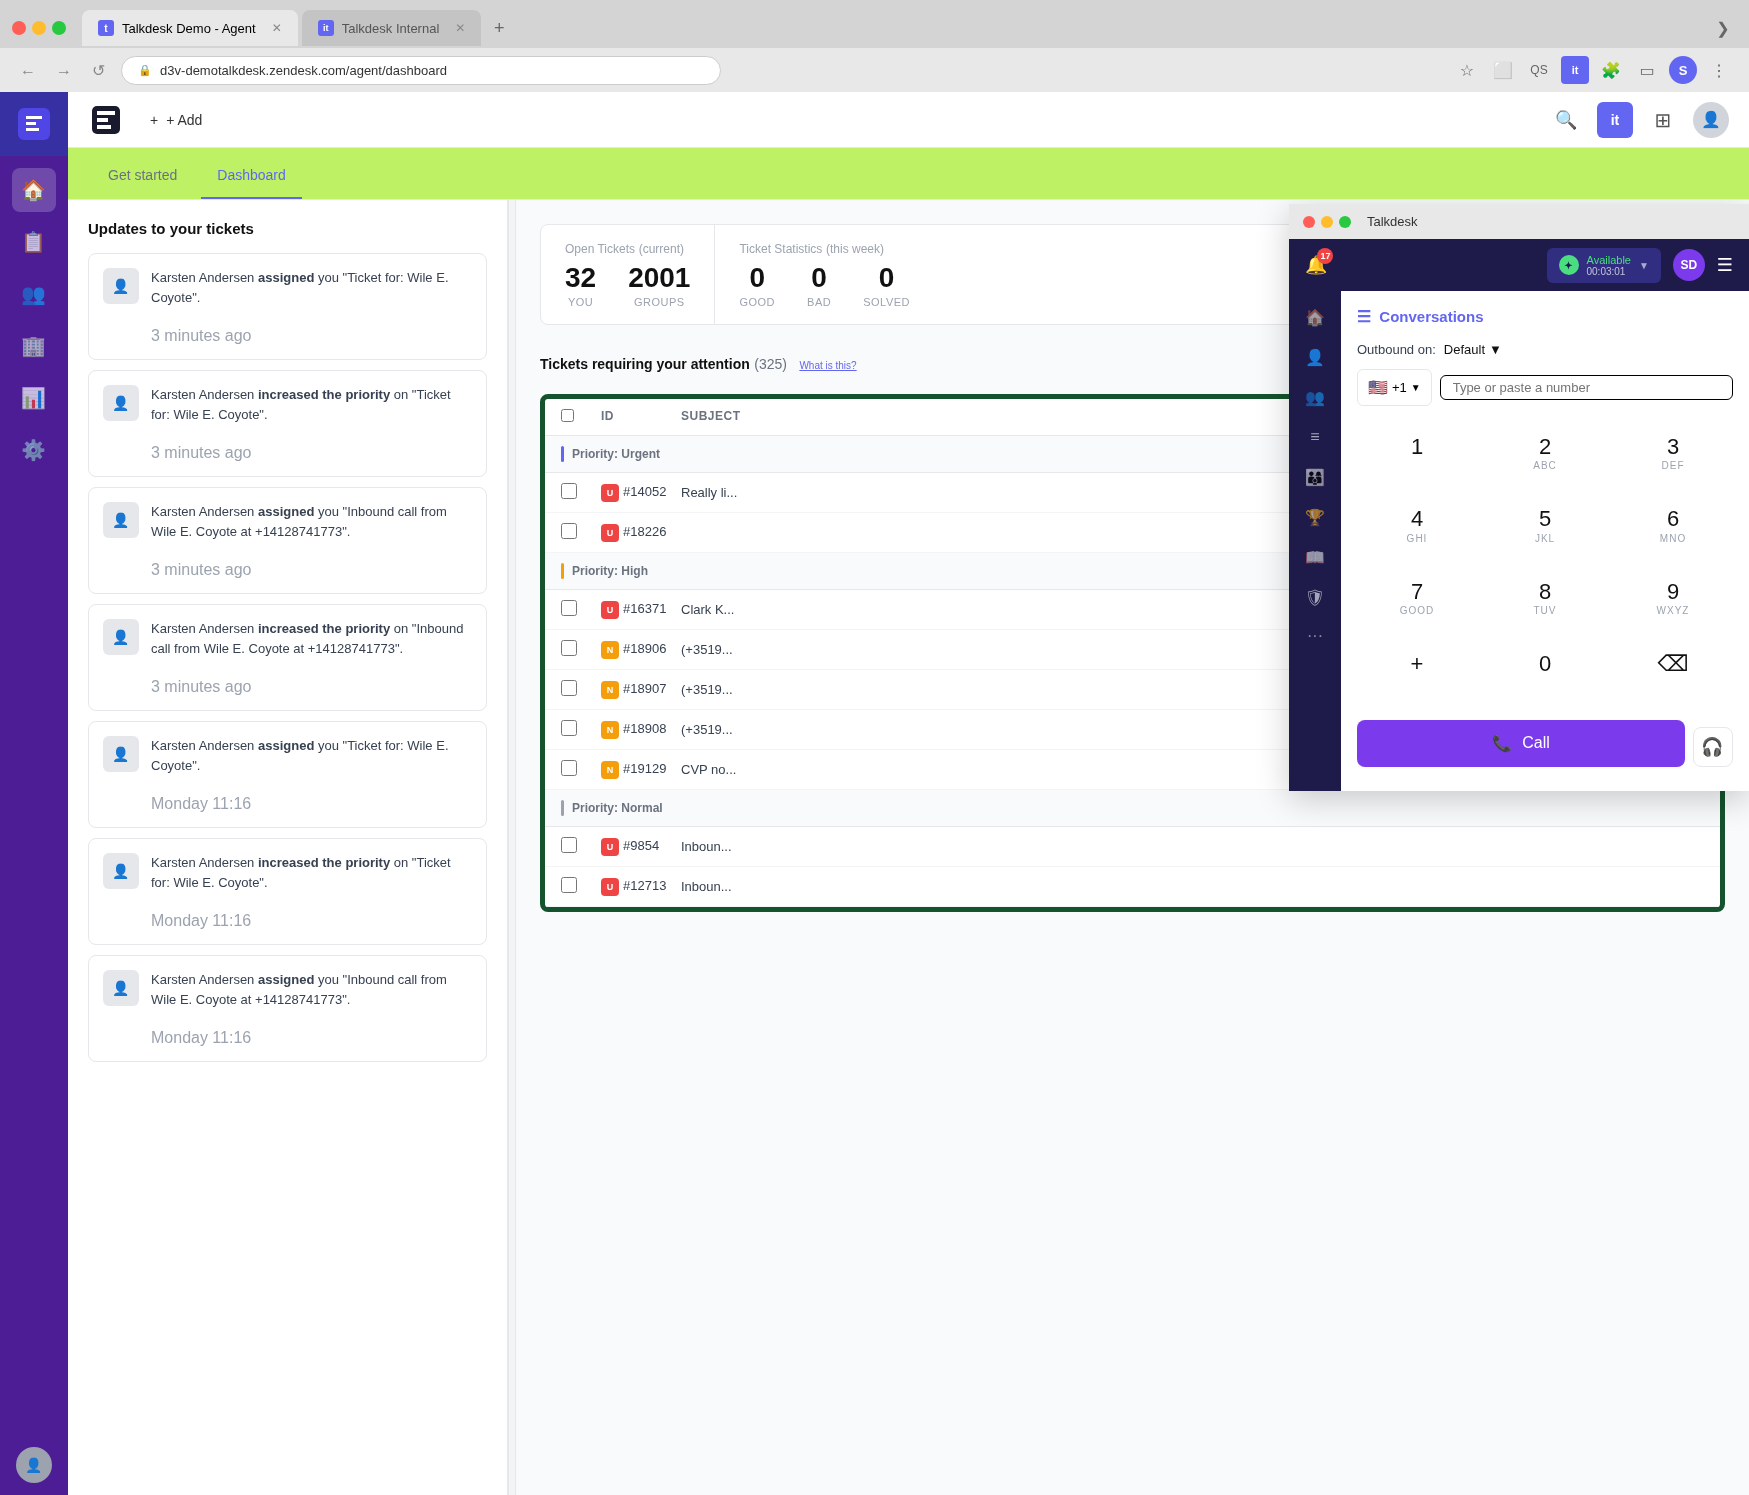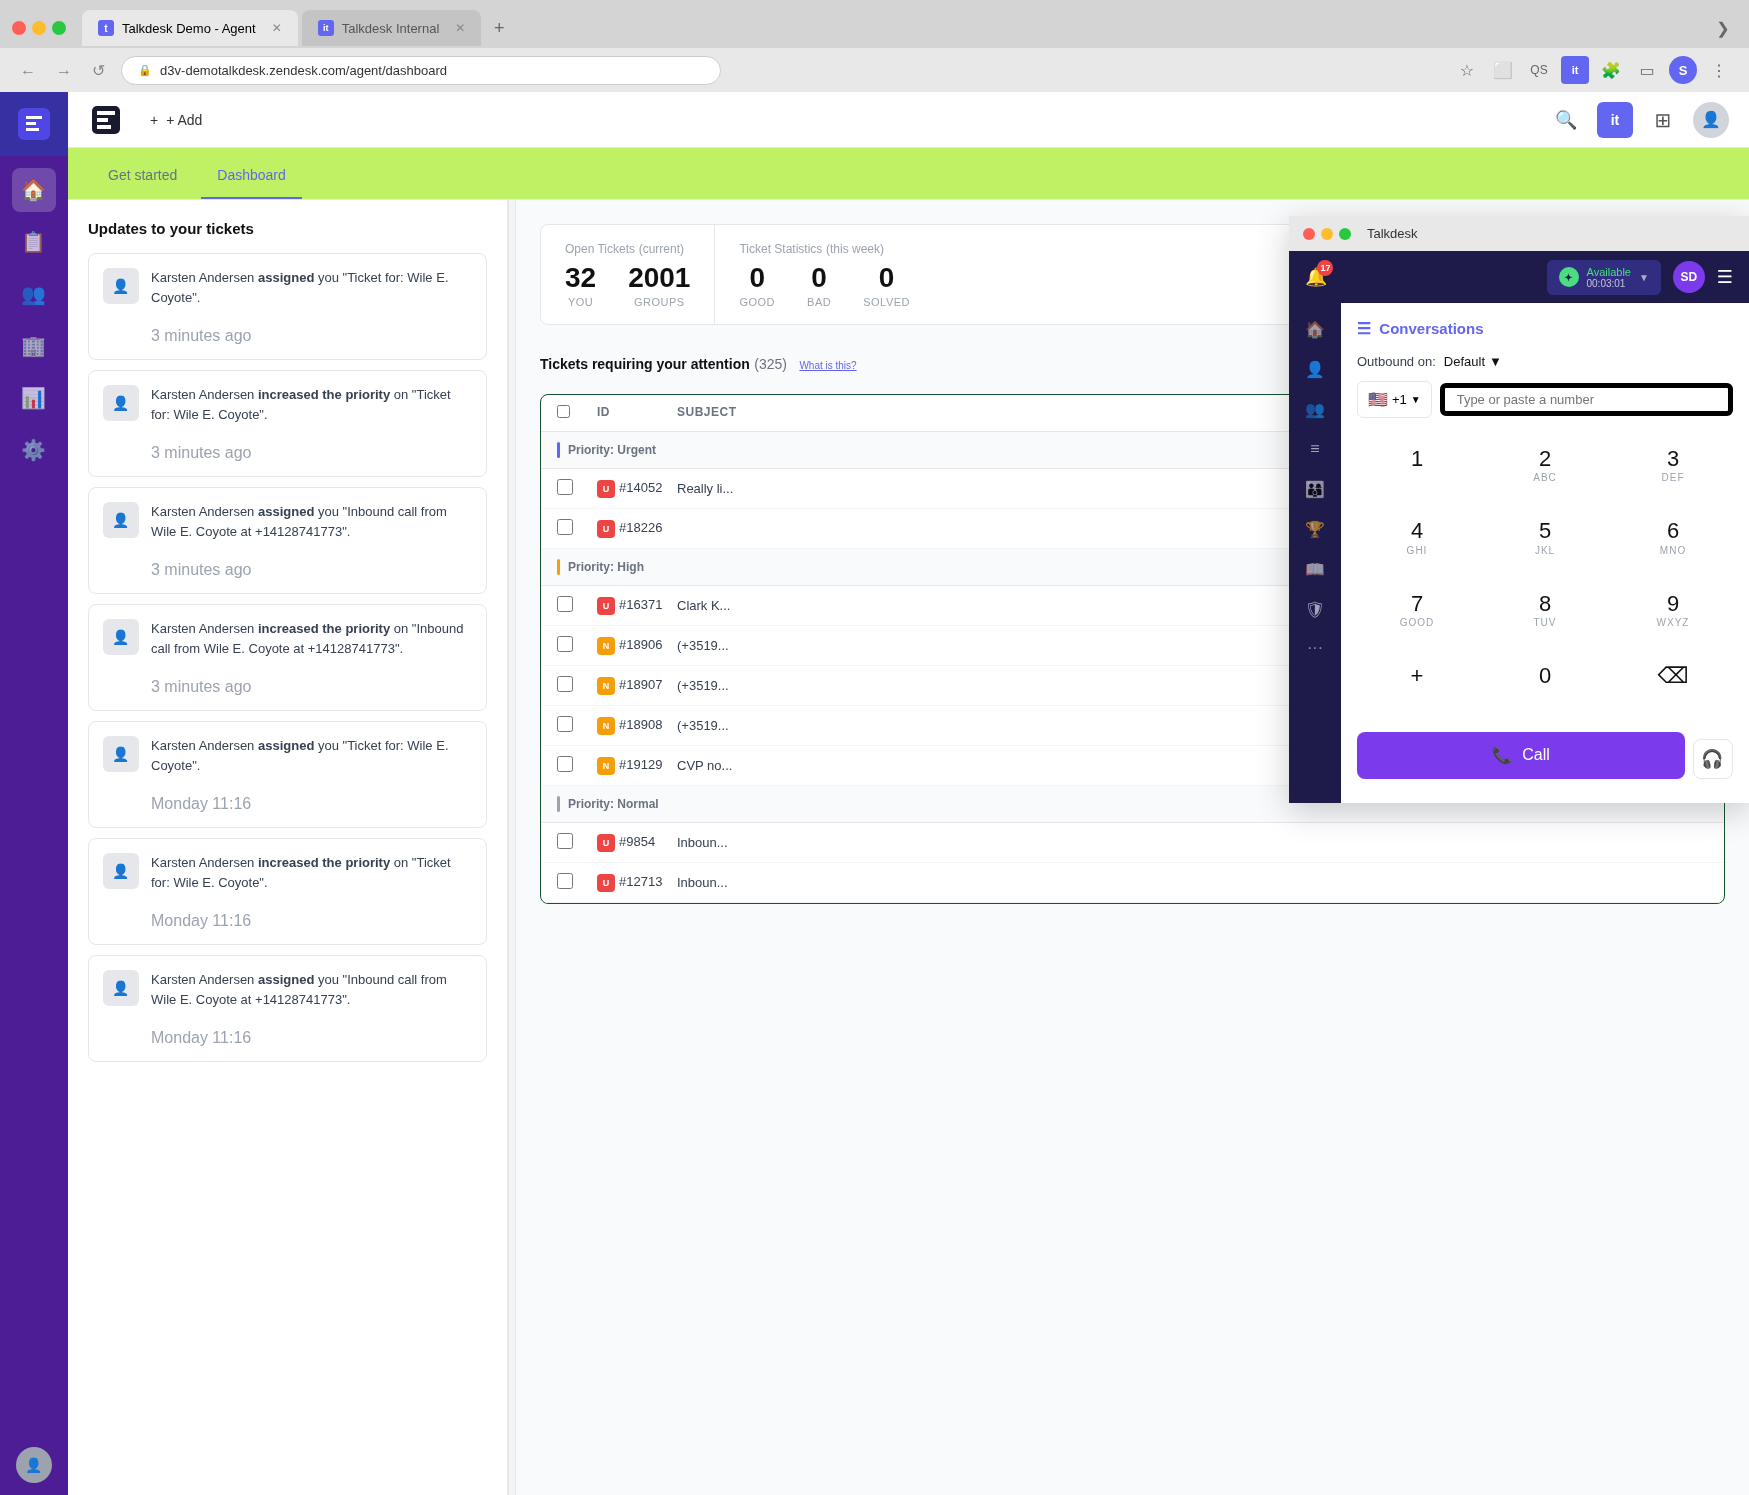--- a/index.html
+++ b/index.html
@@ -84,34 +84,34 @@
     .stats-label span { color: #9ca3af; font-size: 12px; }
     .stats-numbers { display: flex; gap: 32px; }
     .stat-item { text-align: center; }
     .stat-value { font-size: 28px; font-weight: 600; color: #111; line-height: 1; }
     .stat-sublabel { font-size: 11px; color: #9ca3af; text-transform: uppercase; letter-spacing: 0.5px; margin-top: 4px; }
 
     .tickets-header { display: flex; align-items: center; justify-content: space-between; margin-bottom: 16px; }
     .what-is-this { font-size: 10px; color: #6366f1; text-decoration: underline; cursor: pointer; margin-left: 8px; }
     .play-btn { padding: 6px 16px; border: 1px solid #e5e7eb; border-radius: 6px; background: white; font-size: 13px; cursor: pointer; color: #374151; }
 
-    .tickets-table { background: white; border: 1px solid #14532d; border-radius: 8px; overflow: hidden; }
+    .tickets-table { background: white; border: 5px solid #14532d; border-radius: 8px; overflow: hidden; }
     .tickets-table-header { display: grid; grid-template-columns: 40px 80px 1fr; padding: 10px 16px; border-bottom: 1px solid #e5e7eb; font-size: 12px; font-weight: 600; color: #6b7280; text-transform: uppercase; letter-spacing: 0.5px; }
     .priority-section { padding: 10px 16px; background: #f9fafb; border-bottom: 1px solid #e5e7eb; font-size: 12px; font-weight: 600; color: #6b7280; display: flex; align-items: center; gap: 8px; }
     .priority-bar { width: 3px; height: 16px; border-radius: 2px; background: #6366f1; }
     .ticket-row { display: grid; grid-template-columns: 40px 80px 1fr; padding: 10px 16px; border-bottom: 1px solid #f3f4f6; align-items: center; font-size: 13px; }
     .ticket-checkbox { width: 16px; height: 16px; border: 1px solid #d1d5db; border-radius: 3px; cursor: pointer; }
     .ticket-id { color: #374151; font-size: 13px; }
     .priority-dot { width: 18px; height: 18px; border-radius: 4px; display: inline-flex; align-items: center; justify-content: center; font-size: 9px; font-weight: bold; color: white; margin-right: 4px; }
     .priority-dot.urgent { background: #ef4444; }
     .priority-dot.normal { background: #f59e0b; }
     .ticket-subject { color: #374151; white-space: nowrap; overflow: hidden; text-overflow: ellipsis; }
 
     
-    .talkdesk-popup { position: absolute; right: 0; top: 16px; width: 460px; background: white; border-radius: 0; box-shadow: 0 8px 32px rgba(0,0,0,0.2); overflow: hidden; z-index: 100; }
+    .talkdesk-popup { position: absolute; right: 0; top: 4px; width: 460px; background: white; border-radius: 0; box-shadow: 0 8px 32px rgba(0,0,0,0.2); overflow: hidden; z-index: 100; }
     .popup-titlebar { background: #e8e8e8; display: flex; align-items: center; padding: 10px 14px; gap: 8px; }
     .popup-traffic { display: flex; gap: 6px; }
     .popup-tl { width: 12px; height: 12px; border-radius: 50%; }
     .popup-tl.red { background: #ff5f57; }
     .popup-tl.yellow { background: #ffbd2e; }
     .popup-tl.green { background: #28c940; }
     .popup-title { margin-left: 8px; font-size: 13px; font-weight: 500; color: #333; }
 
     .popup-header { background: #1e1b4b; display: flex; align-items: center; padding: 0 16px; height: 52px; gap: 12px; }
     .notif-bell { position: relative; color: white; font-size: 18px; }
@@ -129,21 +129,21 @@
 
     .popup-main { flex: 1; padding: 16px; }
     .popup-section-title { display: flex; align-items: center; gap: 8px; font-size: 15px; font-weight: 600; color: #6366f1; margin-bottom: 16px; }
     .popup-section-icon { font-size: 16px; }
 
     .outbound-row { display: flex; align-items: center; gap: 8px; margin-bottom: 12px; font-size: 13px; color: #374151; }
     .outbound-select { display: flex; align-items: center; gap: 4px; font-weight: 500; color: #111; cursor: pointer; }
     .phone-input-row { display: flex; align-items: center; gap: 8px; margin-bottom: 16px; }
     .flag-dropdown { display: flex; align-items: center; gap: 4px; padding: 8px 10px; border: 1px solid #e5e7eb; border-radius: 6px; background: white; cursor: pointer; font-size: 13px; }
     .flag-emoji { font-size: 16px; }
-    .phone-input { flex: 1; padding: 4px 12px; border: 5px solid #000000; border-radius: 6px; font-size: 13px; color: #9ca3af; outline: none; }
+    .phone-input { flex: 1; padding: 4px 12px; border: 1px solid #000000; border-radius: 6px; font-size: 13px; color: #9ca3af; outline: none; }
 
     .dialpad { display: grid; grid-template-columns: repeat(3, 1fr); gap: 8px; margin-bottom: 16px; }
     .dialpad-key { display: flex; flex-direction: column; align-items: center; justify-content: center; padding: 12px; border-radius: 8px; cursor: pointer; background: white; border: none; }
     .dialpad-num { font-size: 22px; font-weight: 400; color: #111; line-height: 1.2; }
     .dialpad-letters { font-size: 10px; color: #9ca3af; letter-spacing: 1px; height: 14px; }
     .dialpad-special { font-size: 22px; color: #111; }
 
     .call-btn { width: 100%; padding: 14px; background: #7c3aed; border: none; border-radius: 8px; color: white; font-size: 16px; font-weight: 500; cursor: pointer; display: flex; align-items: center; justify-content: center; gap: 10px; margin-bottom: 8px; }
     .headset-btn { width: 40px; height: 40px; border: 1px solid #e5e7eb; border-radius: 8px; display: flex; align-items: center; justify-content: center; cursor: pointer; background: white; color: #555; font-size: 18px; float: right; }
     .call-row { display: flex; gap: 8px; align-items: center; }

